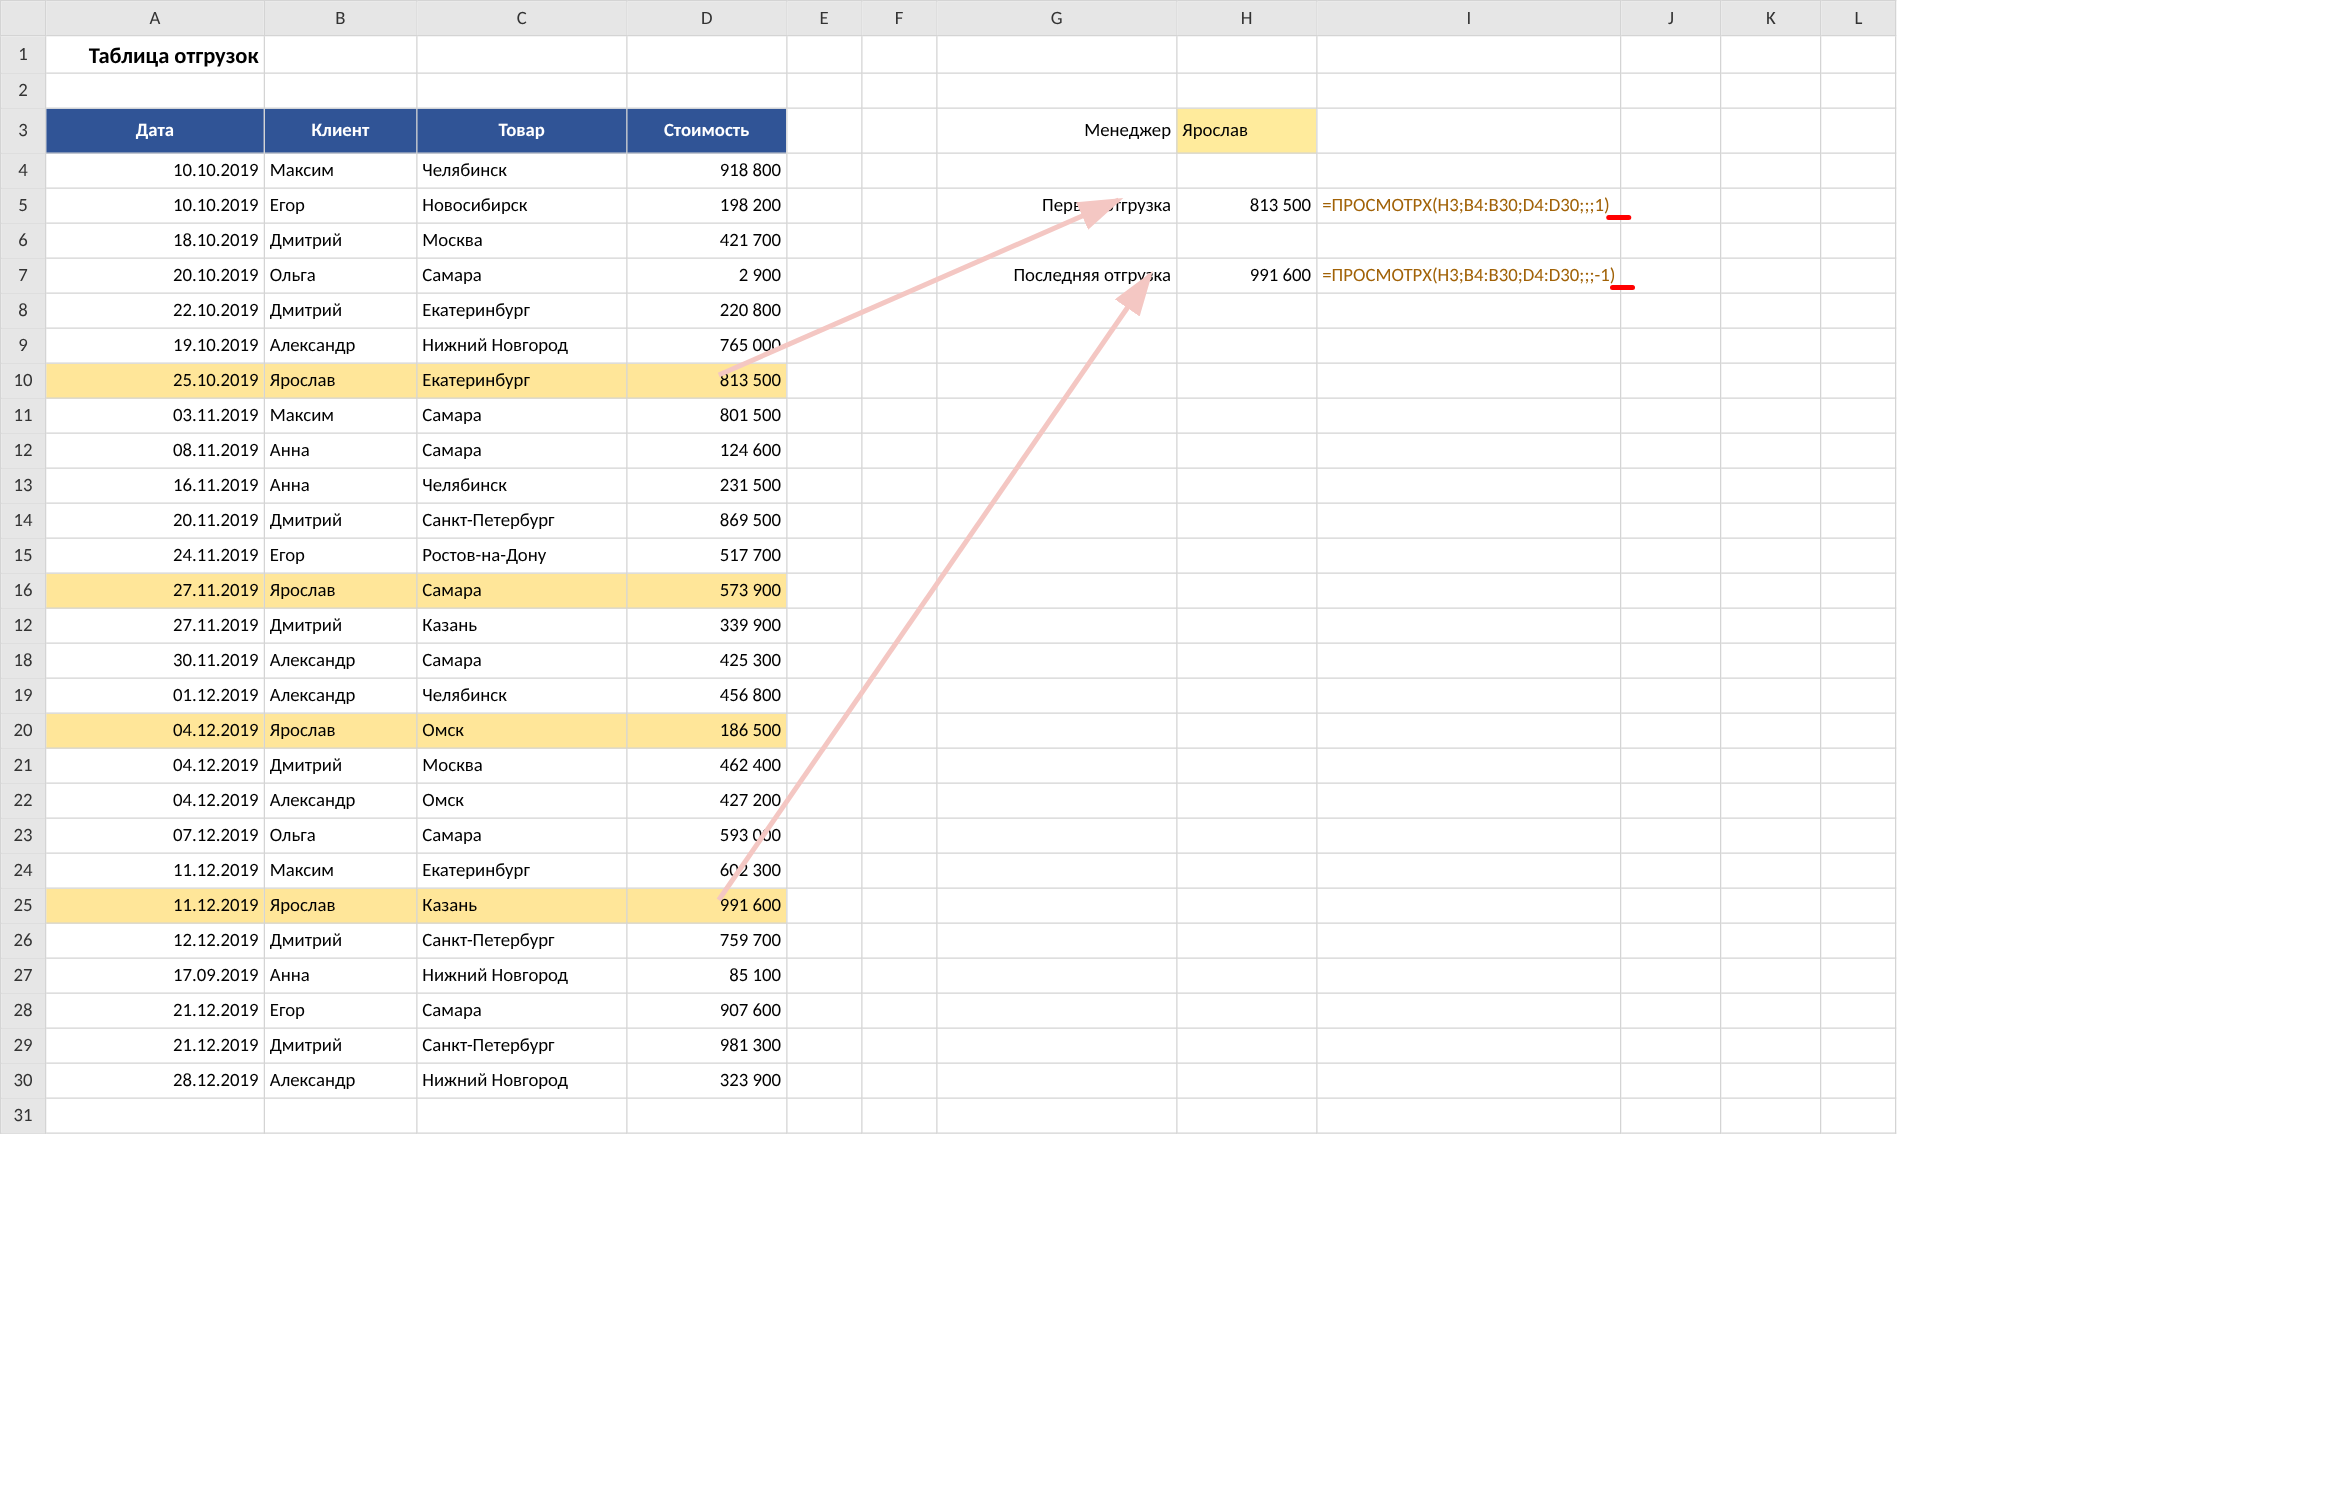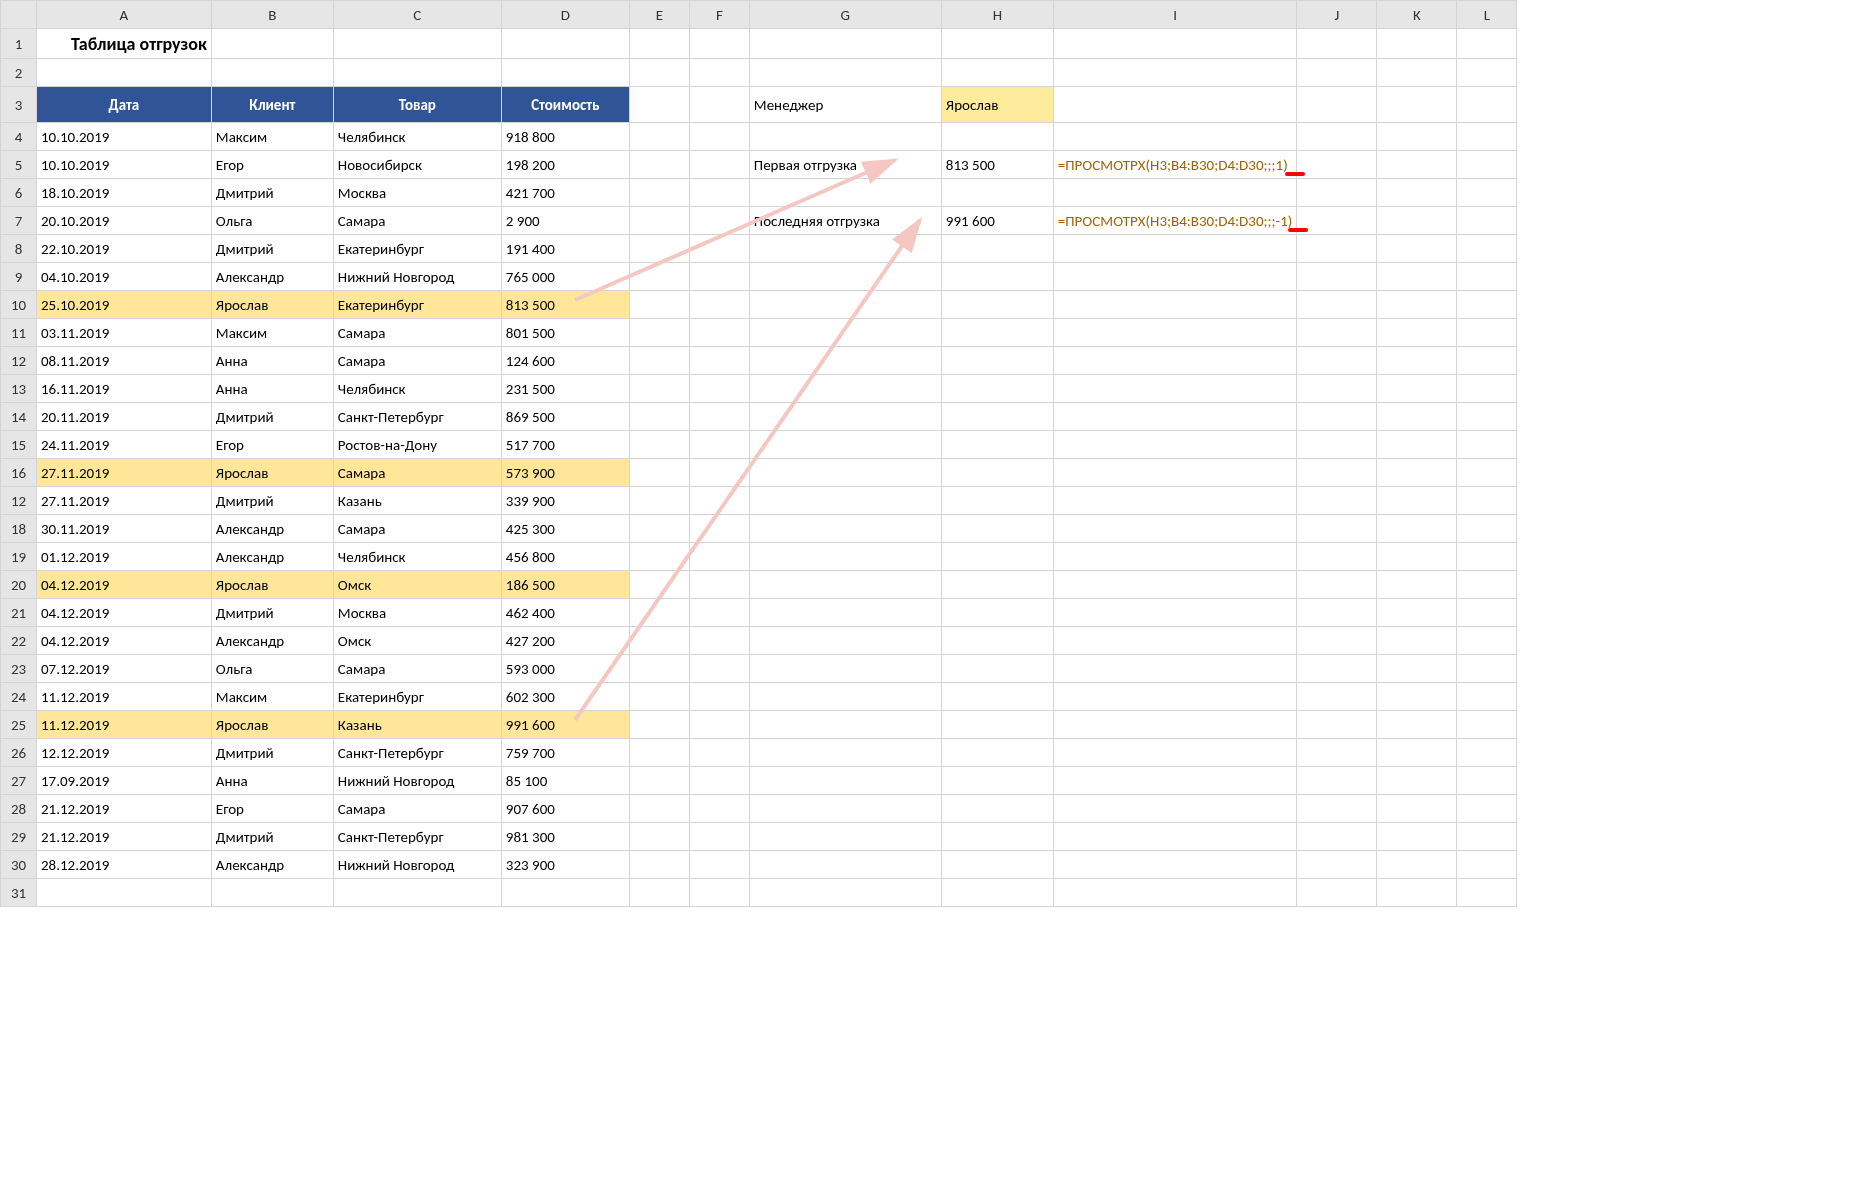--- a/index.html
+++ b/index.html
@@ -57,21 +57,21 @@
   col.cK { width: 80px; }
   col.cL { width: 60px; }
 
   .title { font-weight: bold; font-size: 18px; }
   .tblhdr {
     background: #305496 !important;
     color: #fff;
     font-weight: bold;
     text-align: center;
   }
-  .right { }
+  .right { text-align: right; }
   .left  { text-align: left; }
 
   .hl { background: #ffe699 !important; }
   .hlcell { background: #ffeb9c !important; }
 
   .formula { color: #a16207; }
   .redmark {
     position: absolute;
     width: 20px; height: 4px;
     background: #ff0000;
@@ -224,33 +224,33 @@
           <td class="left formula" style="overflow: visible;">=ПРОСМОТРX(H3;B4:B30;D4:D30;;;-1)</td>
           <td></td>
           <td></td>
           <td></td>
         </tr>
         <tr class="r8">
           <th class="rowhdr">8</th>
           <td class="right">22.10.2019</td>
           <td class="left">Дмитрий</td>
           <td class="left">Екатеринбург</td>
-          <td class="right">191 400</td>
+          <td class="right">220 800</td>
           <td></td>
           <td></td>
           <td></td>
           <td></td>
           <td></td>
           <td></td>
           <td></td>
           <td></td>
         </tr>
         <tr class="r9">
           <th class="rowhdr">9</th>
-          <td class="right">04.10.2019</td>
+          <td class="right">19.10.2019</td>
           <td class="left">Александр</td>
           <td class="left">Нижний Новгород</td>
           <td class="right">765 000</td>
           <td></td>
           <td></td>
           <td></td>
           <td></td>
           <td></td>
           <td></td>
           <td></td>

